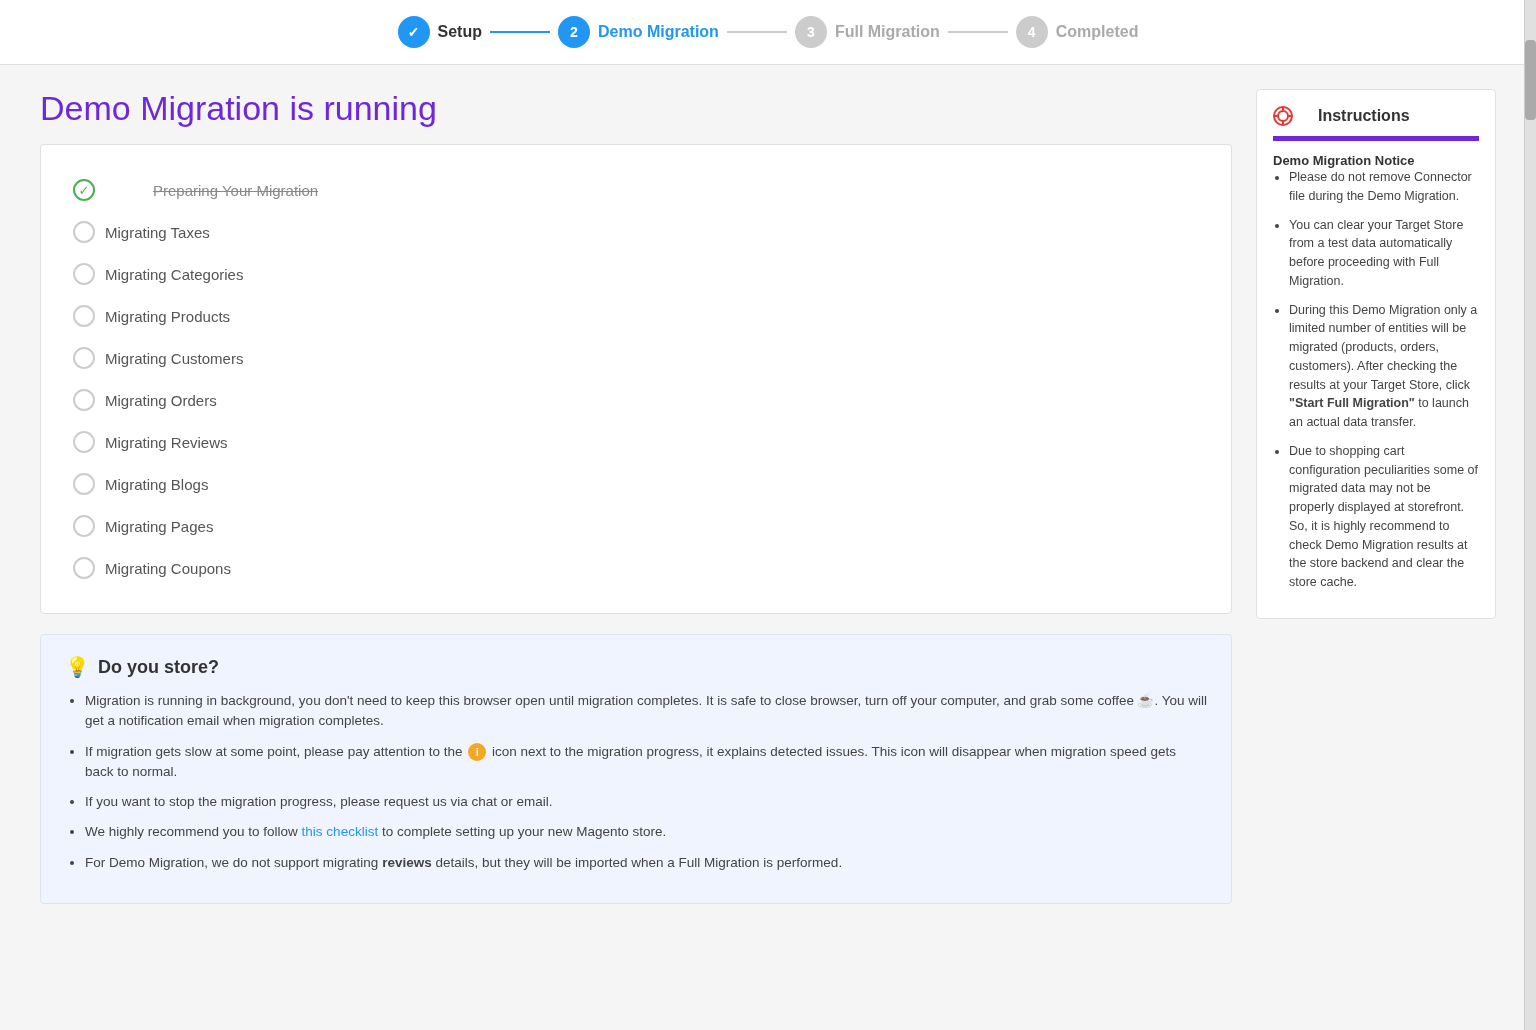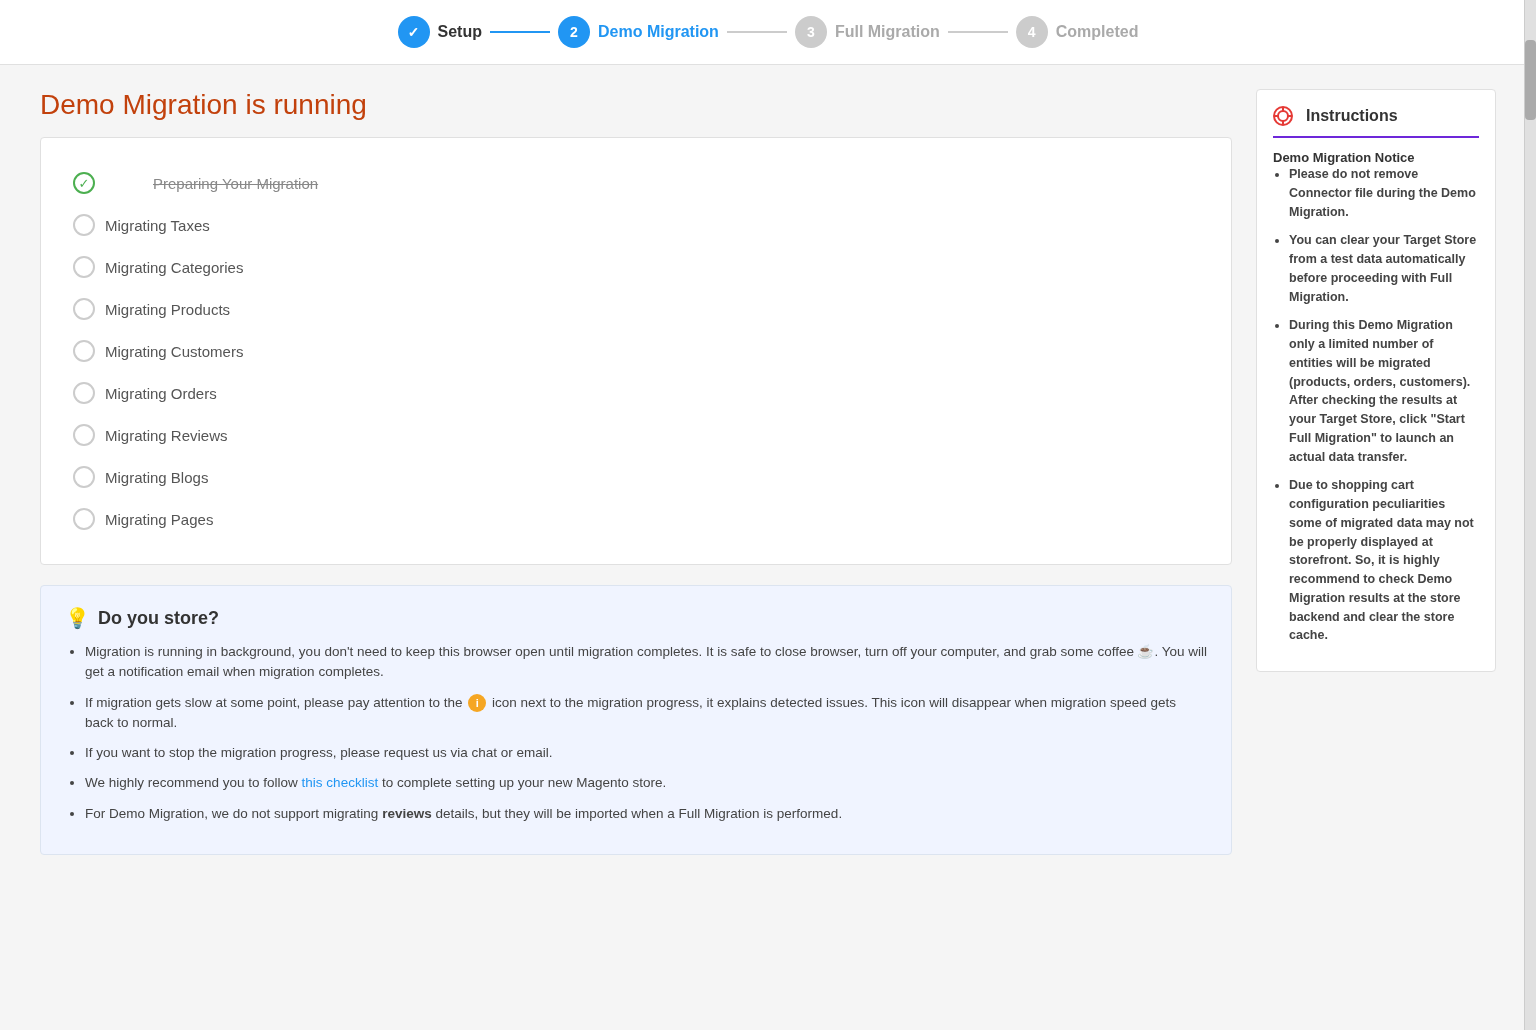--- a/index.html
+++ b/index.html
@@ -20,21 +20,21 @@
     .step-label.active { color: #2196F3; }
     .step-label.inactive { color: #aaa; }
     .step-label.completed-label { color: #333; }
     .step-connector { width: 60px; height: 2px; background: #ccc; margin: 0 8px; }
     .step-connector.done { background: #2196F3; }
 
     .main-layout { display: flex; gap: 24px; padding: 24px 40px; max-width: 1536px; }
     .left-col { flex: 1; }
     .right-col { width: 240px; flex-shrink: 0; }
 
-    .page-title { font-size: 28px; font-weight: 400; color: #c2410c; margin-bottom: 16px; }
+    .page-title { font-size: 34px; font-weight: 400; color: #6d28d9; margin-bottom: 16px; }
 
     .migration-box {
       background: #fff;
       border: 1px solid #e0e0e0;
       border-radius: 4px;
       padding: 24px 32px;
       margin-bottom: 20px;
     }
 
     .migration-item { display: flex; align-items: center; gap: 10px; padding: 10px 0; font-size: 15px; color: #555; }
@@ -64,28 +64,28 @@
     .info-box li { margin-bottom: 10px; line-height: 1.5; color: #444; font-size: 13.5px; }
     .link-text { color: #2196F3; text-decoration: none; text-align: right; }
 
     .instructions-panel {
       background: #fff;
       border: 1px solid #e0e0e0;
       border-radius: 4px;
       padding: 16px;
     }
     .instructions-title {
-      display: flex; align-items: center; gap: 13px;
+      display: flex; align-items: center; gap: 25px;
       font-size: 16px; font-weight: 700;
-      border-bottom: 2px solid #6d28d9;
+      border-bottom: 5px solid #6d28d9;
       padding-bottom: 10px; margin-bottom: 12px;
     }
     .instructions-subtitle { font-weight: 700; font-size: 13px; margin-bottom: 0; color: #333; }
     .instructions-panel ul { padding-left: 16px; }
-    .instructions-panel li { margin-bottom: 10px; line-height: 1.5; color: #444; font-size: 12.5px; font-weight: bold; }
+    .instructions-panel li { margin-bottom: 10px; line-height: 1.5; color: #444; font-size: 12.5px; }
 
     
     .page-wrapper { display: flex; }
     .scrollbar-stub {
       width: 12px;
       background: #e0e0e0;
       border-left: 1px solid #ccc;
       position: fixed;
       right: 0;
       top: 0;
@@ -187,20 +187,24 @@
             <span>Migrating Reviews</span>
           </div>
           <div class="migration-item">
             <span class="circle-icon"></span>
             <span>Migrating Blogs</span>
           </div>
           <div class="migration-item">
             <span class="circle-icon"></span>
             <span>Migrating Pages</span>
           </div>
+          <div class="migration-item">
+            <span class="circle-icon"></span>
+            <span>Migrating Coupons</span>
+          </div>
         </div>
 
         <div class="info-box">
           <div class="info-title">
             <span class="bulb-icon">💡</span>
             <span>Do you store?</span>
           </div>
           <ul>
             <li>
               Migration is running in background, you don't need to keep this browser open until migration completes. It is safe to close browser, turn off your computer, and grab some coffee ☕. You will get a notification email when migration completes.

